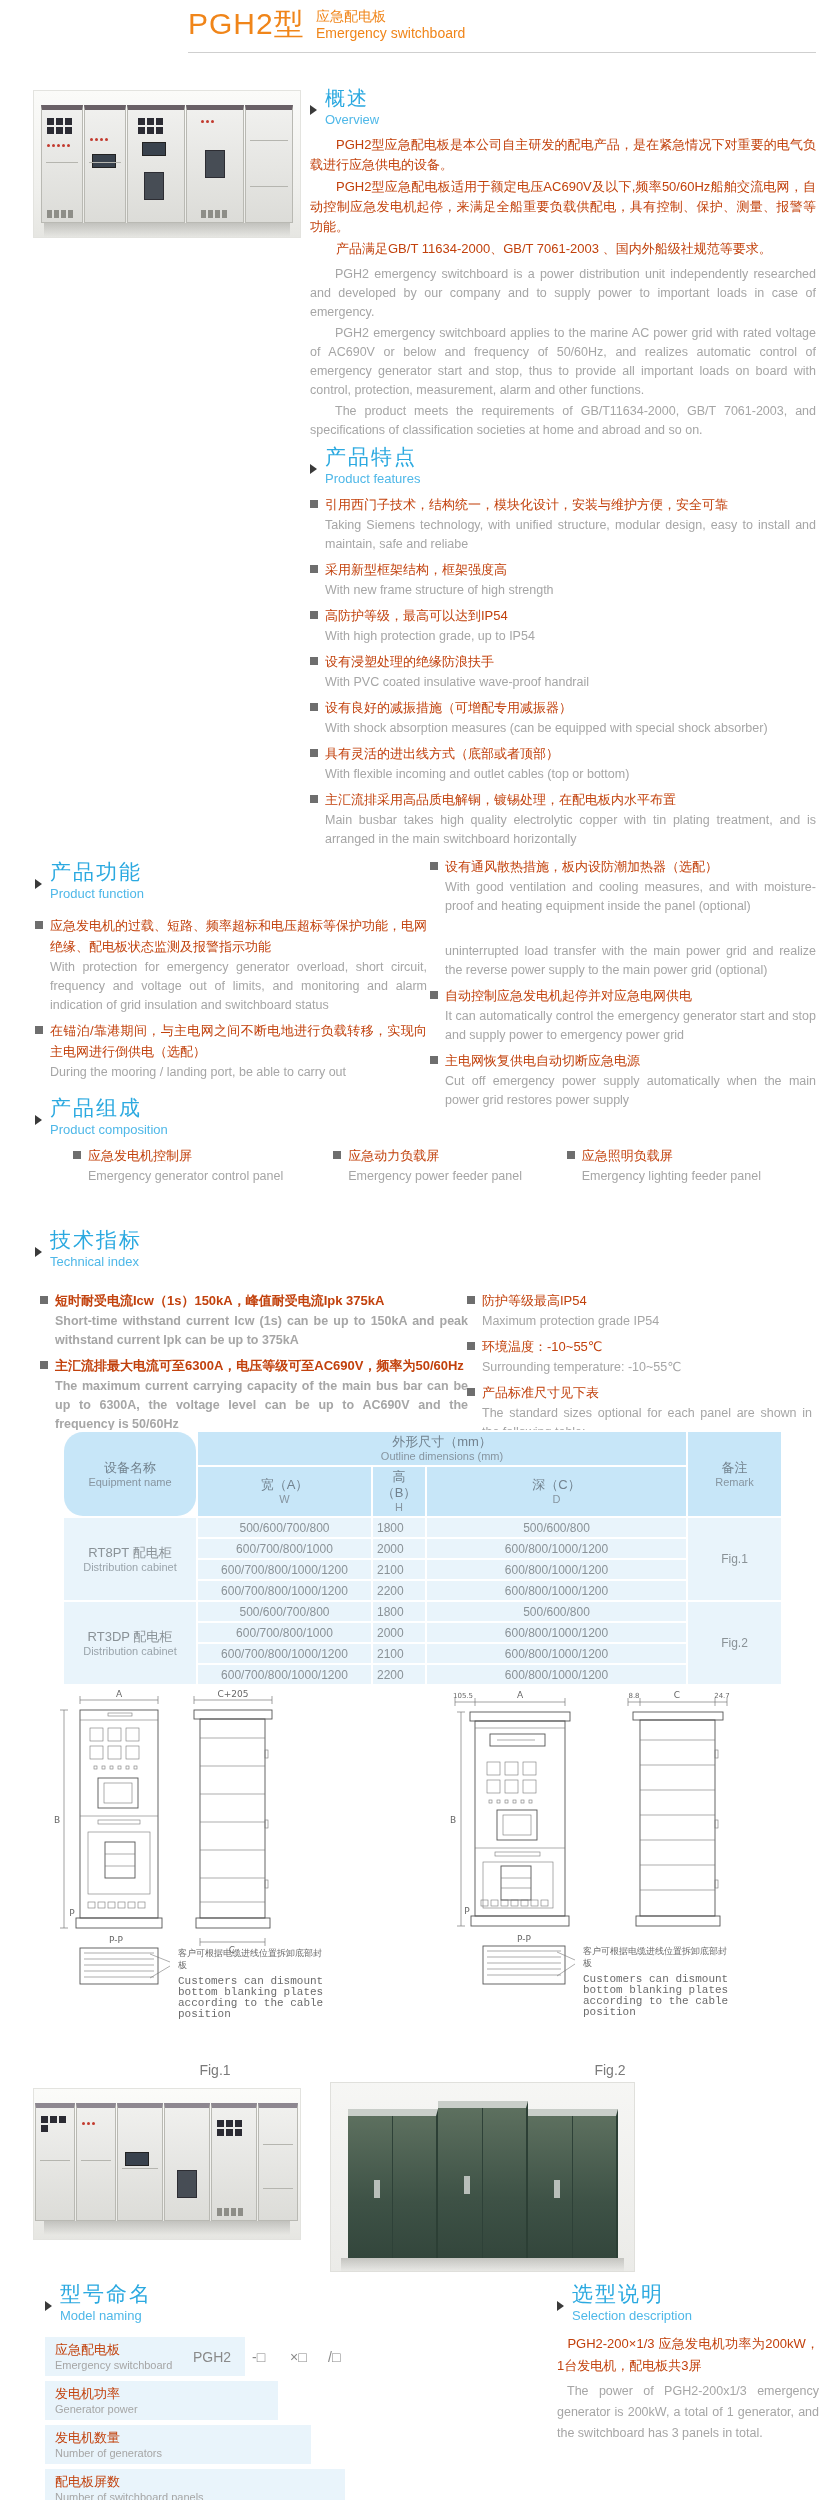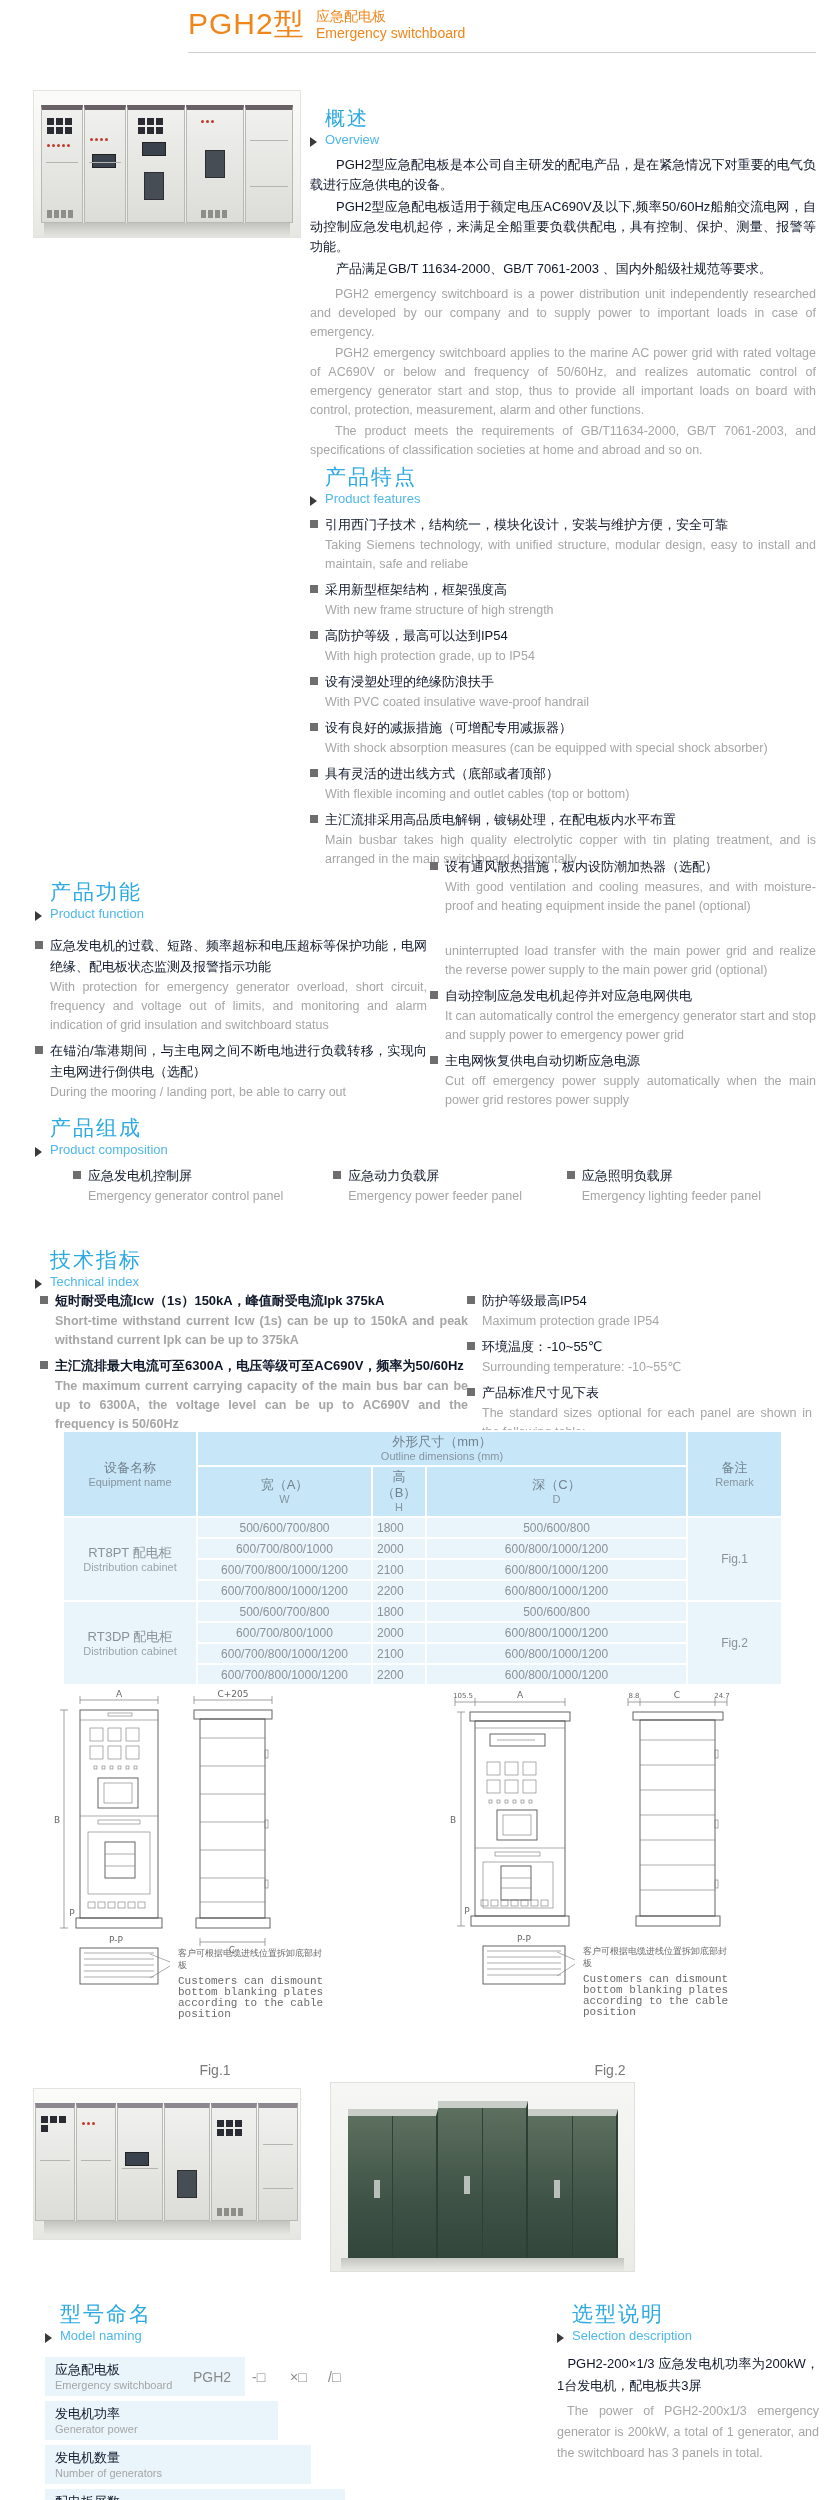--- a/index.html
+++ b/index.html
@@ -8,29 +8,29 @@
   .abs{position:absolute;}
 
   
   .m-title{left:188px;top:4px;font-size:30px;color:#F08519;letter-spacing:1px;}
   .m-sub{left:316px;top:8px;line-height:17px;}
   .m-sub .z{font-size:14px;color:#F08519;}
   .m-sub .e{font-size:14px;color:#F08519;}
   .rule{left:188px;top:52px;width:628px;height:1px;background:#cfcfcf;}
 
   
-  .sec-head{display:flex;align-items:flex-end;margin-bottom:8px;margin-top:20px;}
+  .sec-head{display:flex;align-items:center;margin-bottom:8px;}
   .tri{width:0;height:0;border-left:7px solid #3a3a3a;border-top:5px solid transparent;
        border-bottom:5px solid transparent;margin:7px 8px 0 0;flex:none;}
   .sec-zh{font-size:21px;color:#2BA9E0;letter-spacing:2px;line-height:24px;}
   .sec-zh.sm{font-size:20px;}
   .sec-en{font-size:13px;color:#4FB8E8;margin-top:2px;}
 
   
-  .zh{color:#0f172a;font-size:13px;line-height:20px;text-align:justify;}
+  .zh{color:#c2410c;font-size:13px;line-height:20px;text-align:justify;}
   .en{color:#a6a6a6;font-size:12.5px;line-height:19px;text-align:justify;}
   .para{text-indent:2em;margin:0 0 2px 0;}
   .bi{display:flex;margin-bottom:5px;}
   .sq{flex:none;width:8px;height:8px;background:#6e6e6e;margin:6px 7px 0 0;}
   .bi .zh{line-height:21px;}
   .bi .en{line-height:19px;margin-top:1px;}
   .cont{margin:0 0 5px 15px;}
 
   
   .comp-row{display:flex;margin-left:38px;}
@@ -38,21 +38,21 @@
   .comp-row .item:nth-child(1){width:262px;}
   .comp-row .item:nth-child(2){width:235px;}
   .comp-row .item:nth-child(3){width:250px;}
 
   
   table.dims{border-collapse:separate;border-spacing:2px;background:#fff;}
   table.dims th{font-weight:normal;background:#C7E6F8;color:#72828e;text-align:center;padding:2px 4px;}
   table.dims td{background:#E9F4FB;color:#8a9297;font-size:12px;padding:1px 4px;}
   .thz{font-size:13px;line-height:16px;}
   .the{font-size:11px;line-height:13px;color:#8795a0;}
-  .c-name{width:124px;text-align:center;}
+  .c-name{width:124px;text-align:center;border-radius:19px;}
   .c-w{width:165px;}
   .c-h{width:44px;}
   .c-d{width:251px;}
   .c-r{width:85px;text-align:center;}
   td.val{text-align:center;padding-left:20px;height:17px;}
   td.mid{text-align:left;}
   td.namecell,td.remcell{text-align:center;}
 
   
   .figbox{position:absolute;top:0;height:400px;}

